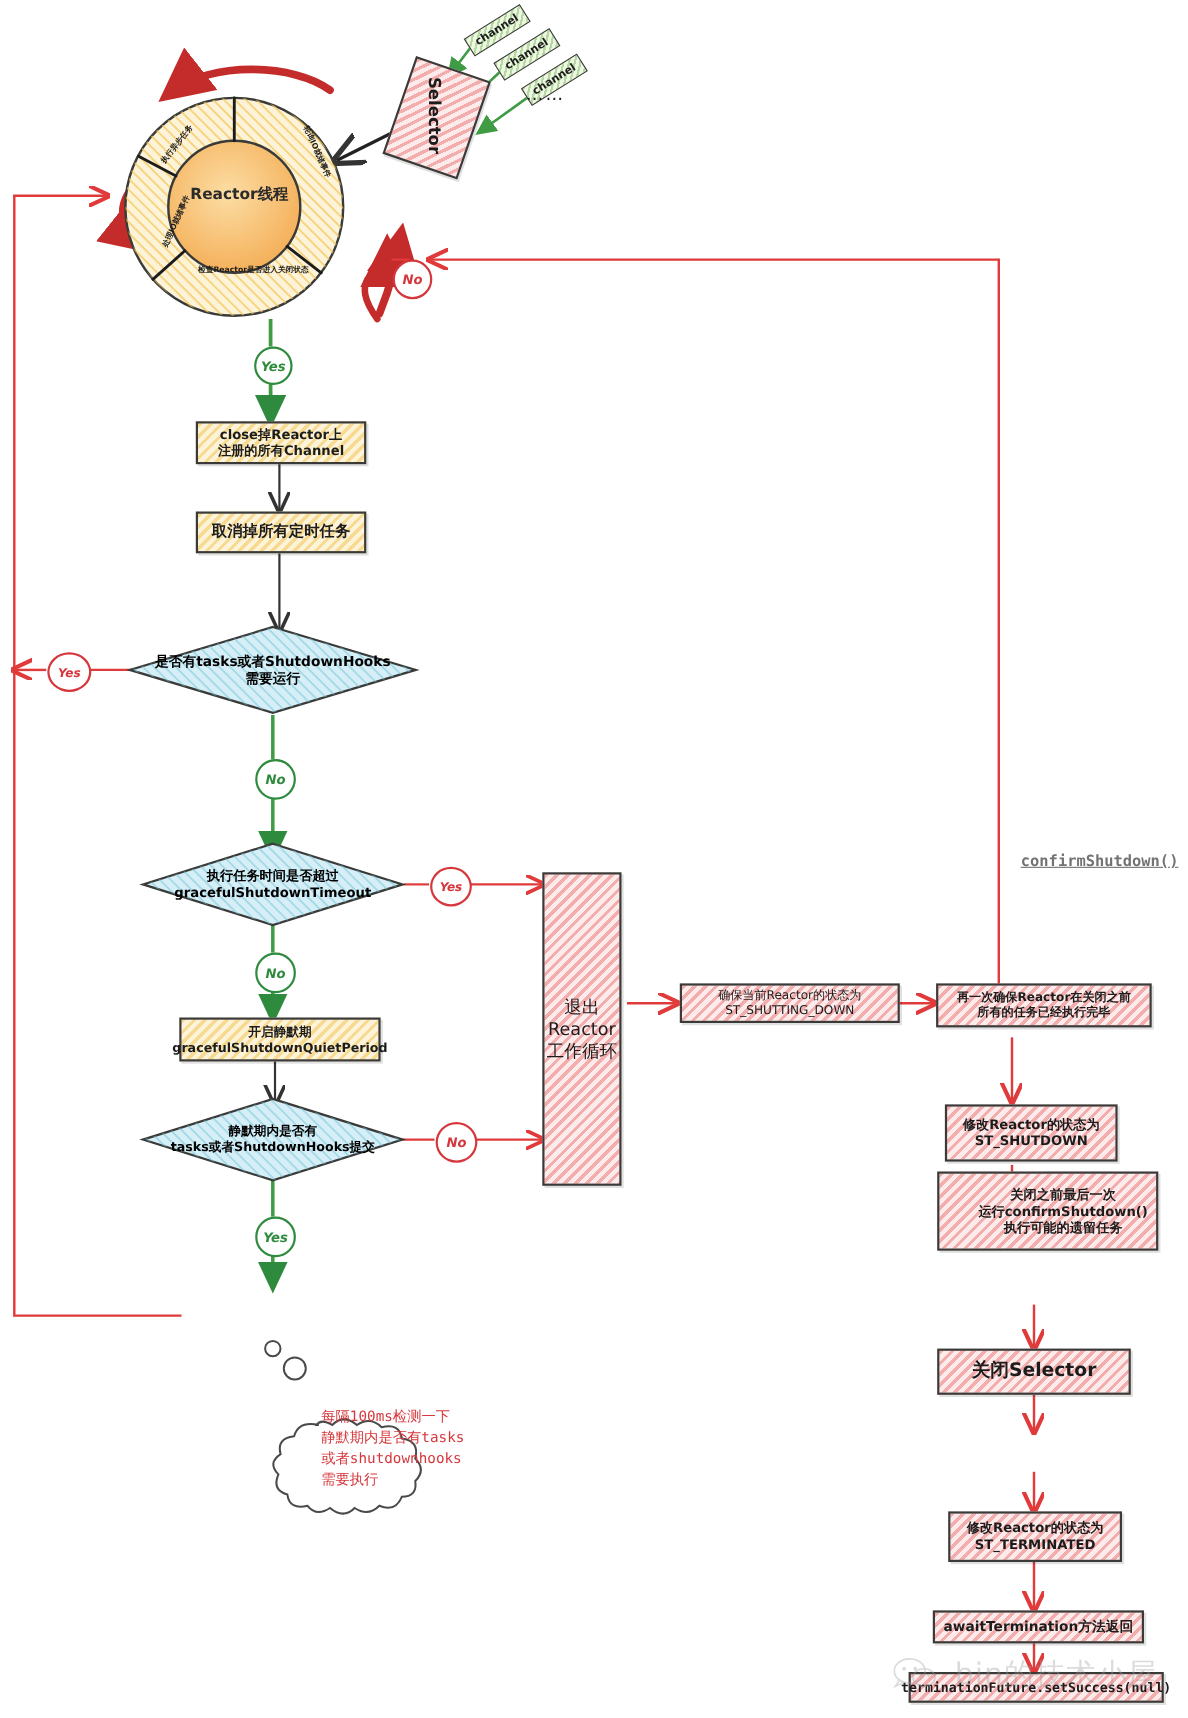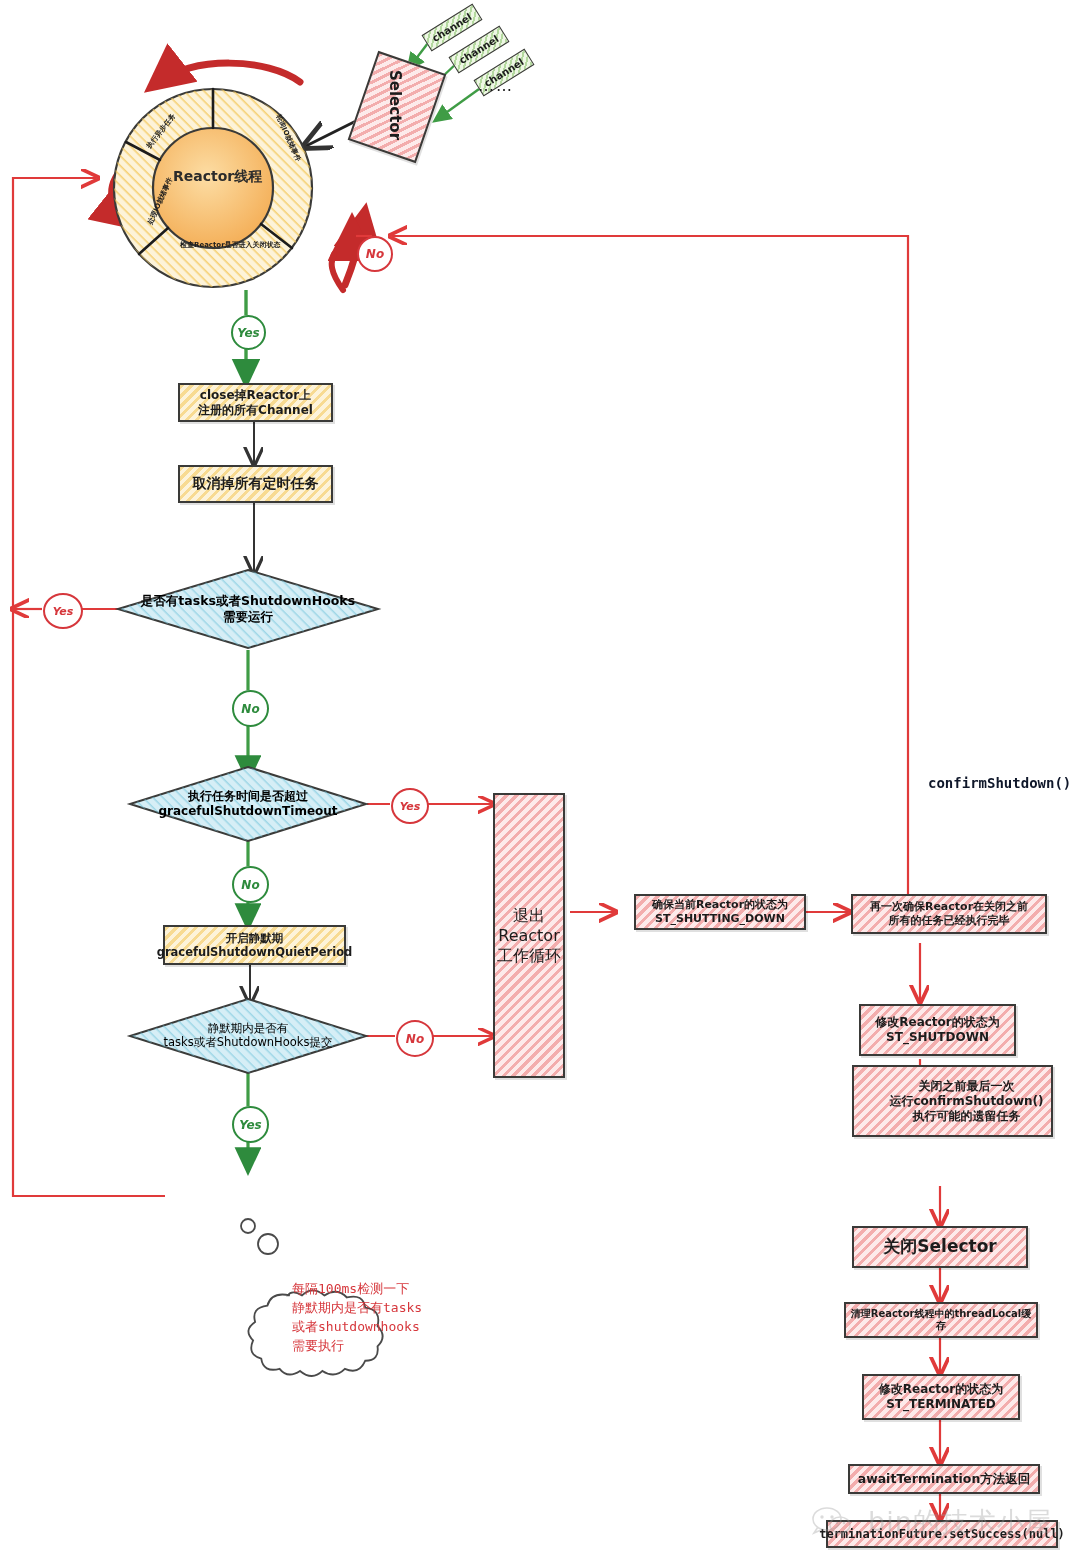--- a/index.html
+++ b/index.html
@@ -48,21 +48,21 @@
   .pill{position:absolute;display:flex;align-items:center;justify-content:center;
         border-radius:50%;font-style:italic;font-weight:700;background:#fff;}
   .pill.green{border:2.4px solid #2e8b3d;color:#2e8b3d;}
   .pill.red{border:2.4px solid #d6373c;color:#d6373c;}
   .ring-label{position:absolute;font-size:7px;color:#1c1c1c;white-space:nowrap;
               transform-origin:center center;font-weight:600;}
   #thought-text{position:absolute;left:292px;top:1280px;width:160px;color:#d6373c;
      font-size:13px;line-height:1.45;white-space:pre-line;font-family:"DejaVu Sans Mono","Liberation Mono",monospace;}
 
   
-  .free-label{position:absolute;color:#0f172a;white-space:nowrap;}
+  .free-label{position:absolute;color:#737373;white-space:nowrap;text-decoration:underline;}
 
   
   #selector-box{position:absolute;left:361px;top:60px;width:68px;height:90px;
       transform:rotate(19deg);}
   #selector-text{position:absolute;left:361px;top:60px;width:68px;height:90px;
       display:flex;align-items:center;justify-content:center;
       transform:rotate(19deg);color:#1c1c1c;font-weight:700;font-size:15px;
       pointer-events:none;}
   #selector-text span{transform:rotate(71deg);display:inline-block;}
 
@@ -256,32 +256,32 @@
   <div class="node" style="left:128px;top:588px;width:240px;height:42px;font-size:12.5px;font-weight:700;">
     <span class="txt">是否有tasks或者ShutdownHooks
 需要运行</span>
   </div>
 
   <div class="node" style="left:138px;top:783px;width:220px;height:42px;font-size:12px;font-weight:700;">
     <span class="txt">执行任务时间是否超过
 gracefulShutdownTimeout</span>
   </div>
 
-  <div class="node" style="left:134px;top:1014px;width:228px;height:42px;font-size:11.5px;font-weight:400;">
+  <div class="node" style="left:134px;top:1014px;width:228px;height:42px;font-size:11.5px;font-weight:700;">
     <span class="txt">静默期内是否有
 tasks或者ShutdownHooks提交</span>
   </div>
 
   <div class="node box-red" style="left:493px;top:793px;width:72px;height:285px;font-size:16px;font-weight:400;">
     <span class="txt">退出
 Reactor
 工作循环</span>
   </div>
 
-  <div class="node box-red" style="left:618px;top:894px;width:172px;height:36px;font-size:11px;font-weight:700;margin-left:16px;">
+  <div class="node box-red" style="left:618px;top:894px;width:200px;height:36px;font-size:11px;font-weight:400;">
     <span class="txt">确保当前Reactor的状态为
 ST_SHUTTING_DOWN</span>
   </div>
 
   <div class="node box-red" style="left:851px;top:894px;width:196px;height:40px;font-size:11px;font-weight:700;">
     <span class="txt">再一次确保Reactor在关闭之前
 所有的任务已经执行完毕</span>
   </div>
 
   <div class="node box-red" style="left:859px;top:1004px;width:157px;height:52px;font-size:12px;font-weight:700;">
@@ -292,23 +292,20 @@
   <div class="node box-red" style="left:852px;top:1065px;width:201px;height:72px;font-size:12px;font-weight:700;padding-left:28px;">
     <span class="txt">关闭之前最后一次
 运行confirmShutdown()
 执行可能的遗留任务</span>
   </div>
 
   <div class="node box-red" style="left:852px;top:1226px;width:176px;height:42px;font-size:17px;font-weight:700;">
     <span class="txt">关闭Selector</span>
   </div>
 
-  <div class="node box-red" style="left:844px;top:1302px;width:194px;height:36px;font-size:10px;font-weight:700;">
-    <span class="txt">清理Reactor线程中的threadLocal缓存</span>
-  </div>
 
   <div class="node box-red" style="left:862px;top:1374px;width:158px;height:46px;font-size:12px;font-weight:700;">
     <span class="txt">修改Reactor的状态为
 ST_TERMINATED</span>
   </div>
 
   <div class="node box-red" style="left:848px;top:1464px;width:192px;height:30px;font-size:12.5px;font-weight:700;">
     <span class="txt">awaitTermination方法返回</span>
   </div>
 

